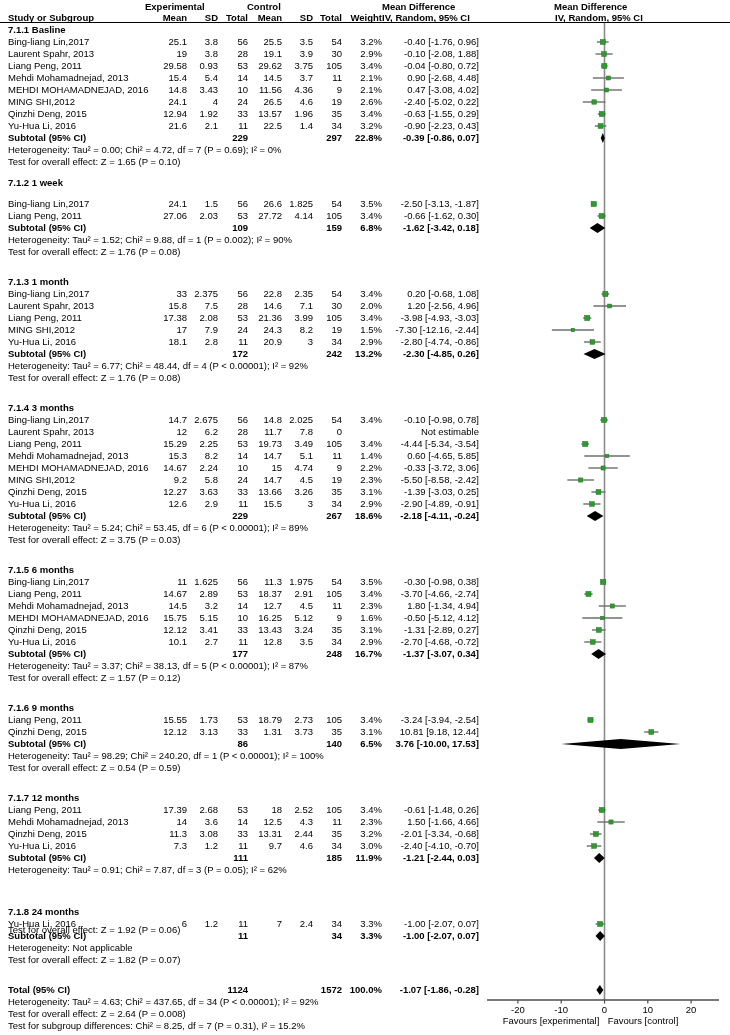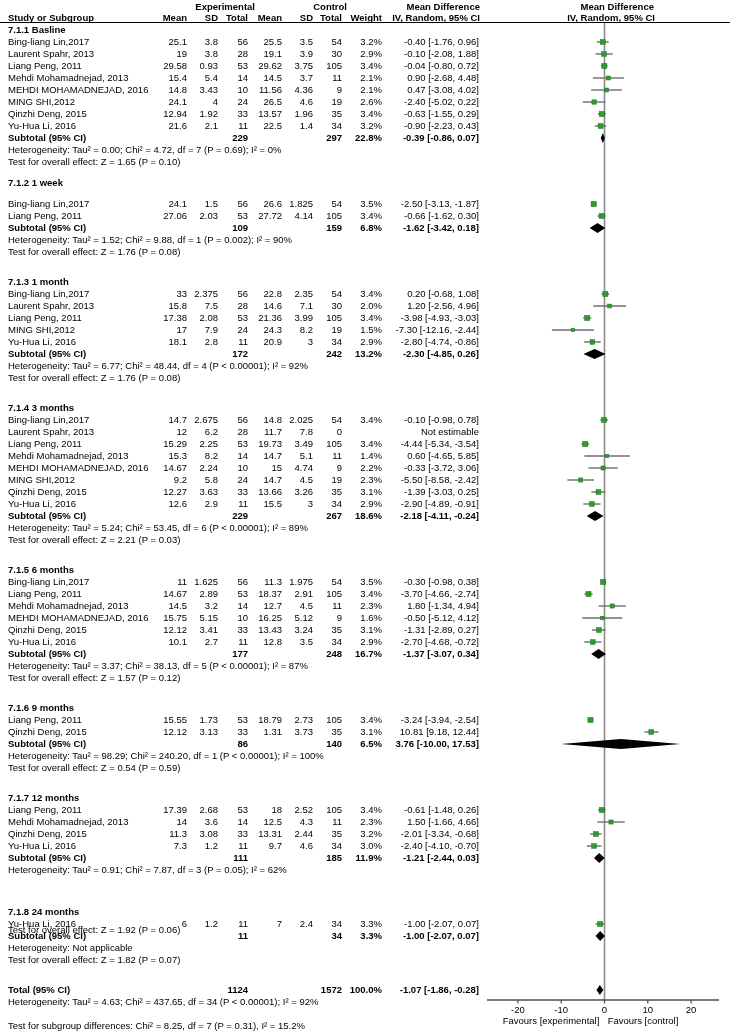--- a/index.html
+++ b/index.html
@@ -3,21 +3,21 @@
 <meta charset="utf-8">
 <style>
   html,body{margin:0;padding:0;background:#fff;}
   .canvas{
     position:relative;width:730px;height:1035px;background:#ffffff;
     font-family:"Liberation Sans",sans-serif;font-size:9.5px;color:#000;overflow:hidden;
   }
   .canvas span{position:absolute;display:block;height:12px;line-height:12px;white-space:nowrap;}
   .b{font-weight:bold;}
   .num{text-align:right;}
-  .ctr{text-align:right;}
+  .ctr{text-align:left;}
   
   .h-exp{left:145px;top:1px;width:110px;}
   .h-ctrl{left:247px;top:1px;width:100px;}
   .h-mdl{left:382px;top:1px;width:98px;}
   .h-mdr{left:554px;top:1px;width:100px;}
   .h2{top:12px;}
   
   .c-study{left:8px;width:215px;text-align:left;}
   .c-m1{left:130px;width:57px;}
   .c-sd1{left:189px;width:29px;}
@@ -382,21 +382,21 @@
         <span class="num c-m2 b"></span>
         <span class="num c-sd2 b"></span>
         <span class="num c-t2 b">267</span>
         <span class="num c-w b">18.6%</span>
         <span class="num c-ci b">-2.18 [-4.11, -0.24]</span>
       </div>
       <div class="row" style="top: 522px;">
         <span class="c-study">Heterogeneity: Tau² = 5.24; Chi² = 53.45, df = 6 (P &lt; 0.00001); I² = 89%</span>
       </div>
       <div class="row" style="top: 534px;">
-        <span class="c-study">Test for overall effect: Z = 2.21 (P = 0.03)</span>
+        <span class="c-study">Test for overall effect: Z = 3.75 (P = 0.03)</span>
       </div>
       <div class="row" style="top: 564px;">
         <span class="c-study b">7.1.5 6 months</span>
       </div>
       <div class="row" style="top: 576px;">
         <span class="c-study">Bing-liang Lin,2017</span>
         <span class="num c-m1">11</span>
         <span class="num c-sd1">1.625</span>
         <span class="num c-t1">56</span>
         <span class="num c-m2">11.3</span>
@@ -620,20 +620,23 @@
         <span class="num c-sd1 b"></span>
         <span class="num c-t1 b">1124</span>
         <span class="num c-m2 b"></span>
         <span class="num c-sd2 b"></span>
         <span class="num c-t2 b">1572</span>
         <span class="num c-w b">100.0%</span>
         <span class="num c-ci b">-1.07 [-1.86, -0.28]</span>
       </div>
       <div class="row" style="top: 996px;">
         <span class="c-study">Heterogeneity: Tau² = 4.63; Chi² = 437.65, df = 34 (P &lt; 0.00001); I² = 92%</span>
+      </div>
+      <div class="row" style="top: 1008px;">
+        <span class="c-study">Test for overall effect: Z = 2.64 (P = 0.008)</span>
       </div>
       <div class="row" style="top: 1020px;">
         <span class="c-study">Test for subgroup differences: Chi² = 8.25, df = 7 (P = 0.31), I² = 15.2%</span>
       </div>
     </div>
   <svg id="plot" width="730" height="1035" viewBox="0 0 730 1035">
       <line x1="604.5" y1="23" x2="604.5" y2="1000" stroke="#8C8C8C" stroke-width="1.6"></line>
       <line x1="596.8792" y1="42" x2="608.6568" y2="42" stroke="#6E6E6E" stroke-width="1.4"></line>
       <rect x="600.308" y="39.54" width="4.92" height="4.92" fill="#2E9B2E" stroke="#1C741C" stroke-width="0.5"></rect>
       <line x1="595.4936" y1="54" x2="612.6404" y2="54" stroke="#6E6E6E" stroke-width="1.4"></line>

